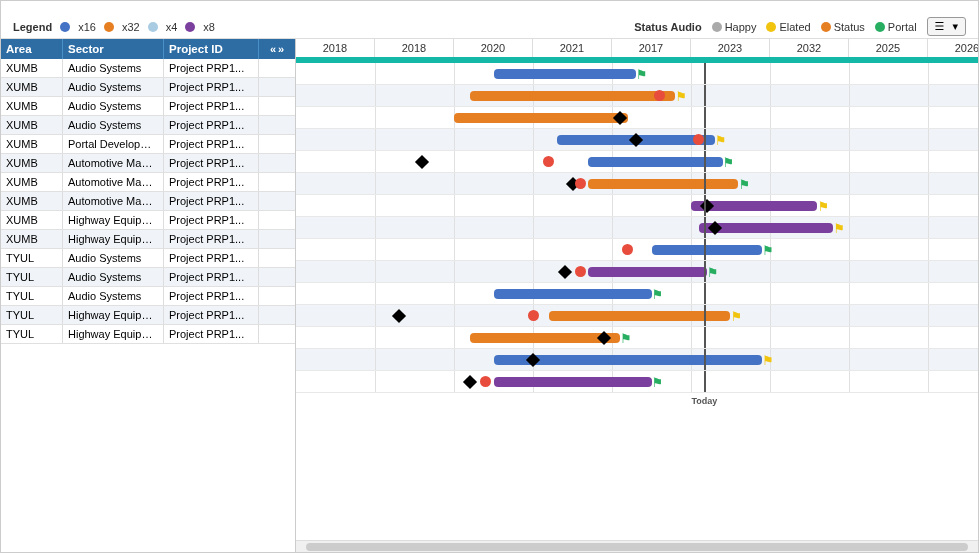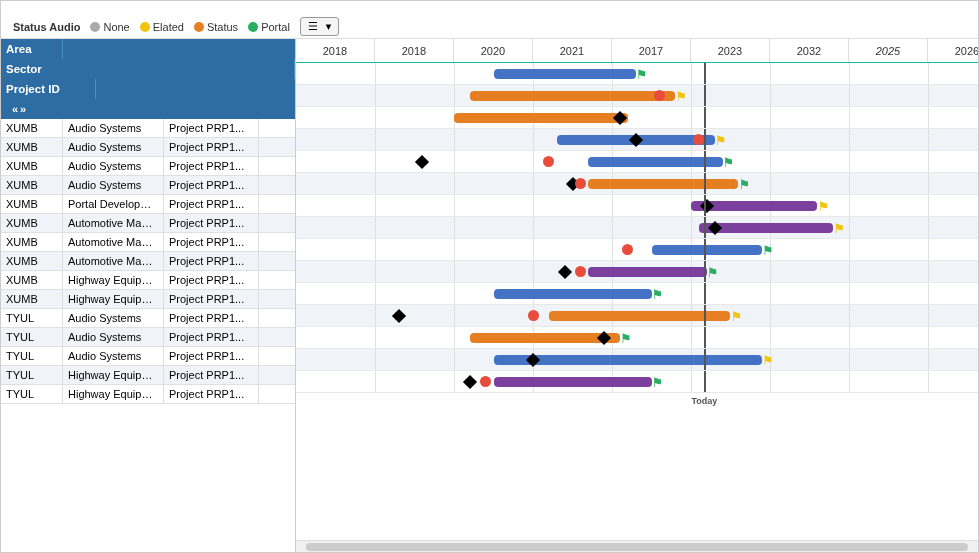--- a/index.html
+++ b/index.html
@@ -95,21 +95,20 @@
       flex-direction: column;
       border-right: 1px solid #ccc;
       overflow: hidden;
     }
     .left-table-header {
       display: flex;
       background: #2e6da4;
       color: #fff;
       font-size: 11.5px;
       font-weight: 600;
-      flex-direction: column;
     }
     .left-table-header .col-area {
       width: 62px;
       min-width: 62px;
       padding: 4px 5px;
       border-right: 1px solid #4a90c8;
     }
     .left-table-header .col-sector {
       flex: 1;
       padding: 4px 5px;
@@ -179,21 +178,21 @@
       flex: 1;
       display: flex;
       flex-direction: column;
       overflow: hidden;
       position: relative;
     }
     .gantt-header {
       display: flex;
       align-items: flex-start;
       background: #fff;
-      border-bottom: 1px solid #14b8a6;
+      border-bottom: 6px solid #14b8a6;
       height: 24px;
       position: relative;
     }
     .year-label {
       font-size: 11px;
       color: #333;
       font-weight: 500;
       text-align: center;
       border-right: 1px solid #ddd;
       height: 100%;
@@ -308,25 +307,36 @@
 
   <div class="top-bar">
     <div class="logo">
       <span></span><span style="color:#1a5276;"></span>
     </div>
   </div>
 
   <div class="title-row"></div>
 
   <div class="controls-row">
+    <div class="legend-left">
+      <span style="font-weight:600;">Legend</span>
+      <span class="legend-dot" style="background:#4472c4;"></span>
+      <span>x16</span>
+      <span class="legend-dot" style="background:#e67e22;"></span>
+      <span>x32</span>
+      <span class="legend-dot" style="background:#a9cce3;"></span>
+      <span>x4</span>
+      <span class="legend-dot" style="background:#7b3f9e;"></span>
+      <span>x8</span>
+    </div>
     <div class="legend-right">
       <span style="font-weight:600;">Status Audio</span>
       <div class="status-legend-item">
         <span class="legend-dot" style="background:#aaa;"></span>
-        <span>None</span>
+        <span>Happy</span>
       </div>
       <div class="status-legend-item">
         <span class="legend-dot" style="background:#f1c40f;"></span>
         <span>Elated</span>
       </div>
       <div class="status-legend-item">
         <span class="legend-dot" style="background:#e67e22;"></span>
         <span>Status</span>
       </div>
       <div class="status-legend-item">
@@ -451,21 +461,21 @@
     <div class="right-gantt">
       <div class="gantt-header" id="gantt-header">
 
       <div class="year-label" style="width: 79px; min-width: 79px;">2018</div>
           <div class="year-label" style="width: 79px; min-width: 79px;">2018</div>
           <div class="year-label" style="width: 79px; min-width: 79px;">2020</div>
           <div class="year-label" style="width: 79px; min-width: 79px;">2021</div>
           <div class="year-label" style="width: 79px; min-width: 79px;">2017</div>
           <div class="year-label" style="width: 79px; min-width: 79px;">2023</div>
           <div class="year-label" style="width: 79px; min-width: 79px;">2032</div>
-          <div class="year-label" style="width: 79px; min-width: 79px; font-style: italic;">2025</div>
+          <div class="year-label" style="width: 79px; min-width: 79px;">2025</div>
           <div class="year-label" style="width: 79px; min-width: 79px;">2026</div>
         </div>
       <div class="gantt-body" id="gantt-body">
 
       <div class="gantt-row" style="width: 711px;">
             <div class="grid-line" style="left: 79px;"></div>
             <div class="grid-line" style="left: 158px;"></div>
             <div class="grid-line" style="left: 237px;"></div>
             <div class="grid-line" style="left: 316px;"></div>
             <div class="grid-line" style="left: 395px;"></div>

